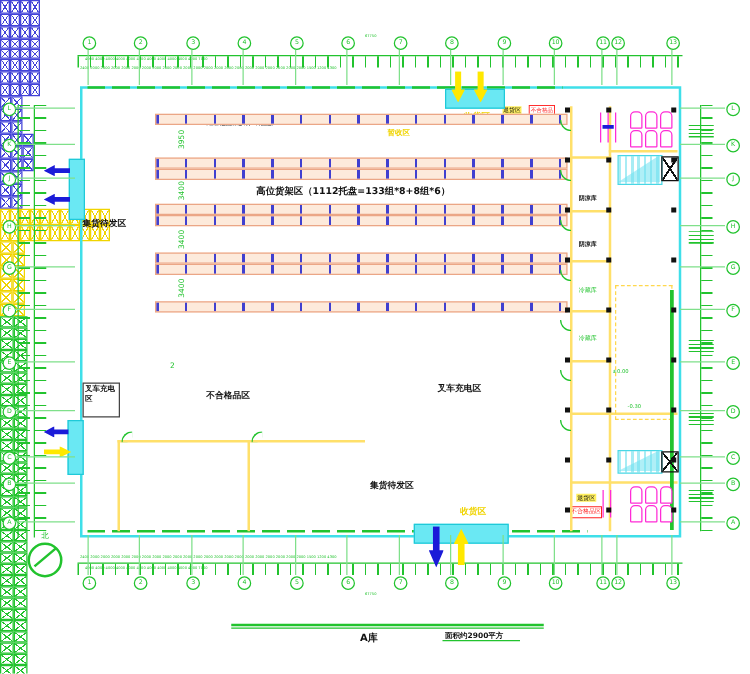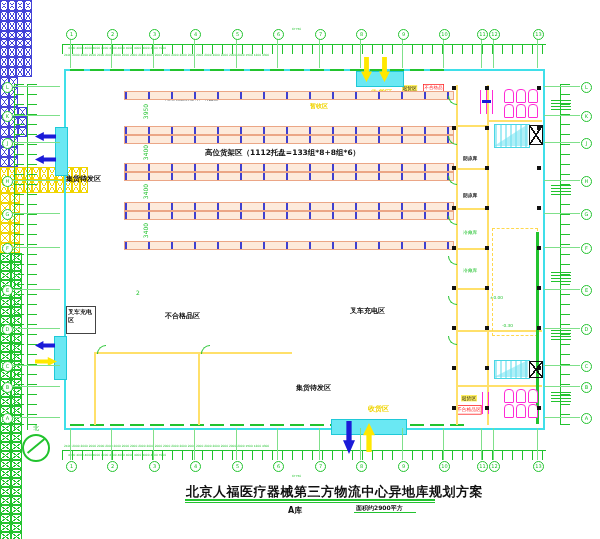--- a/index.html
+++ b/index.html
@@ -187,21 +187,20 @@
       <span class="stall"></span>
       <span class="stall"></span>
   </div>
   <div class="mline" style="left:482px;top:392px;height:22px;"></div>
   <div class="mline" style="left:488px;top:392px;height:22px;"></div>
 
   <div class="glbl" style="left:33px;top:424px;font-size:6px;">北</div>
   <div class="compass" style="left:22px;top:434px;"></div>
   <div class="needle" style="left:25px;top:445px;"></div>
 
-  <div class="lbl" style="left:186px;top:483px;font-size:13px;letter-spacing:.5px;">北京人福医疗器械第三方物流中心异地库规划方案</div>
   <div class="titleline" style="left:185px;top:499px;width:250px;"></div>
   <div class="titleline" style="left:185px;top:502px;width:250px;height:1px;"></div>
   <div class="lbl" style="left:288px;top:505px;font-size:8px;">A库</div>
   <div class="lbl" style="left:356px;top:504px;font-size:6px;">面积约2900平方</div>
   <div class="titleline" style="left:354px;top:512px;width:62px;height:1px;"></div>
 
 <div class="gcir" style="left: 66px; top: 29px;">1</div>
     <div class="gcir" style="left: 66px; top: 461px;">1</div>
     <div class="gvl" style="left: 70px; top: 40px; height: 28px;"></div>
     <div class="gvl" style="left: 70px; top: 428px; height: 32px;"></div>

